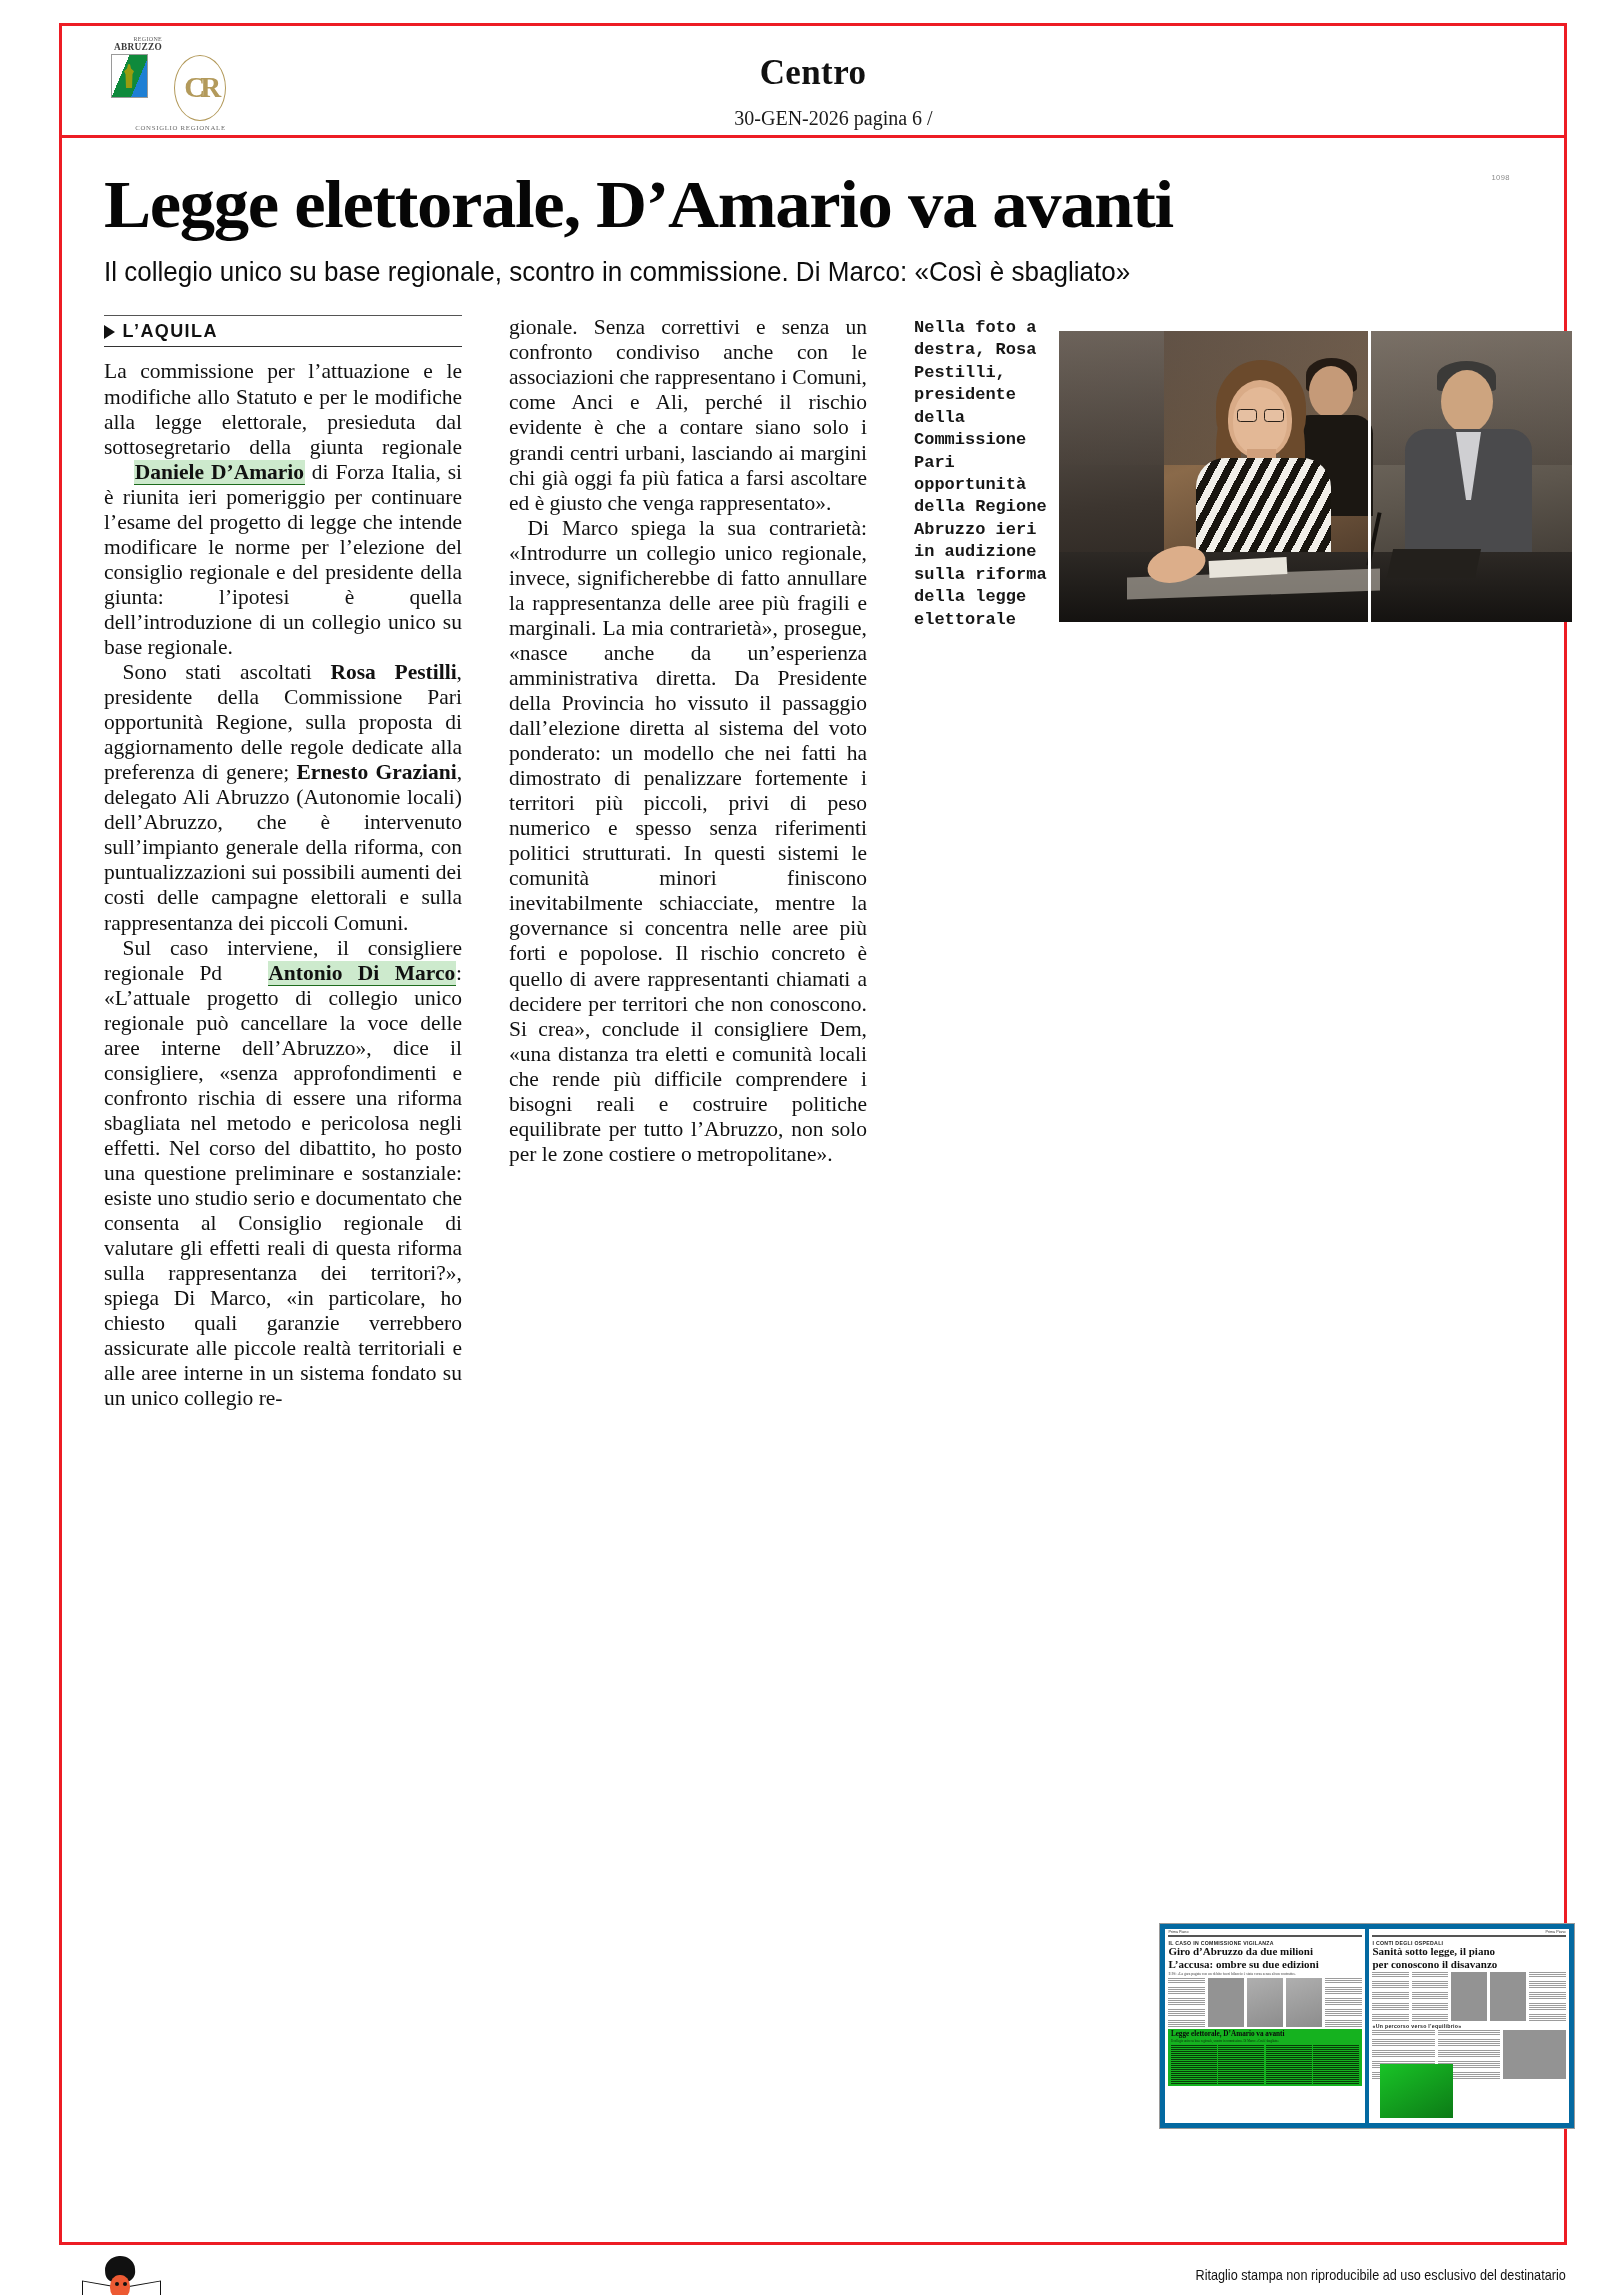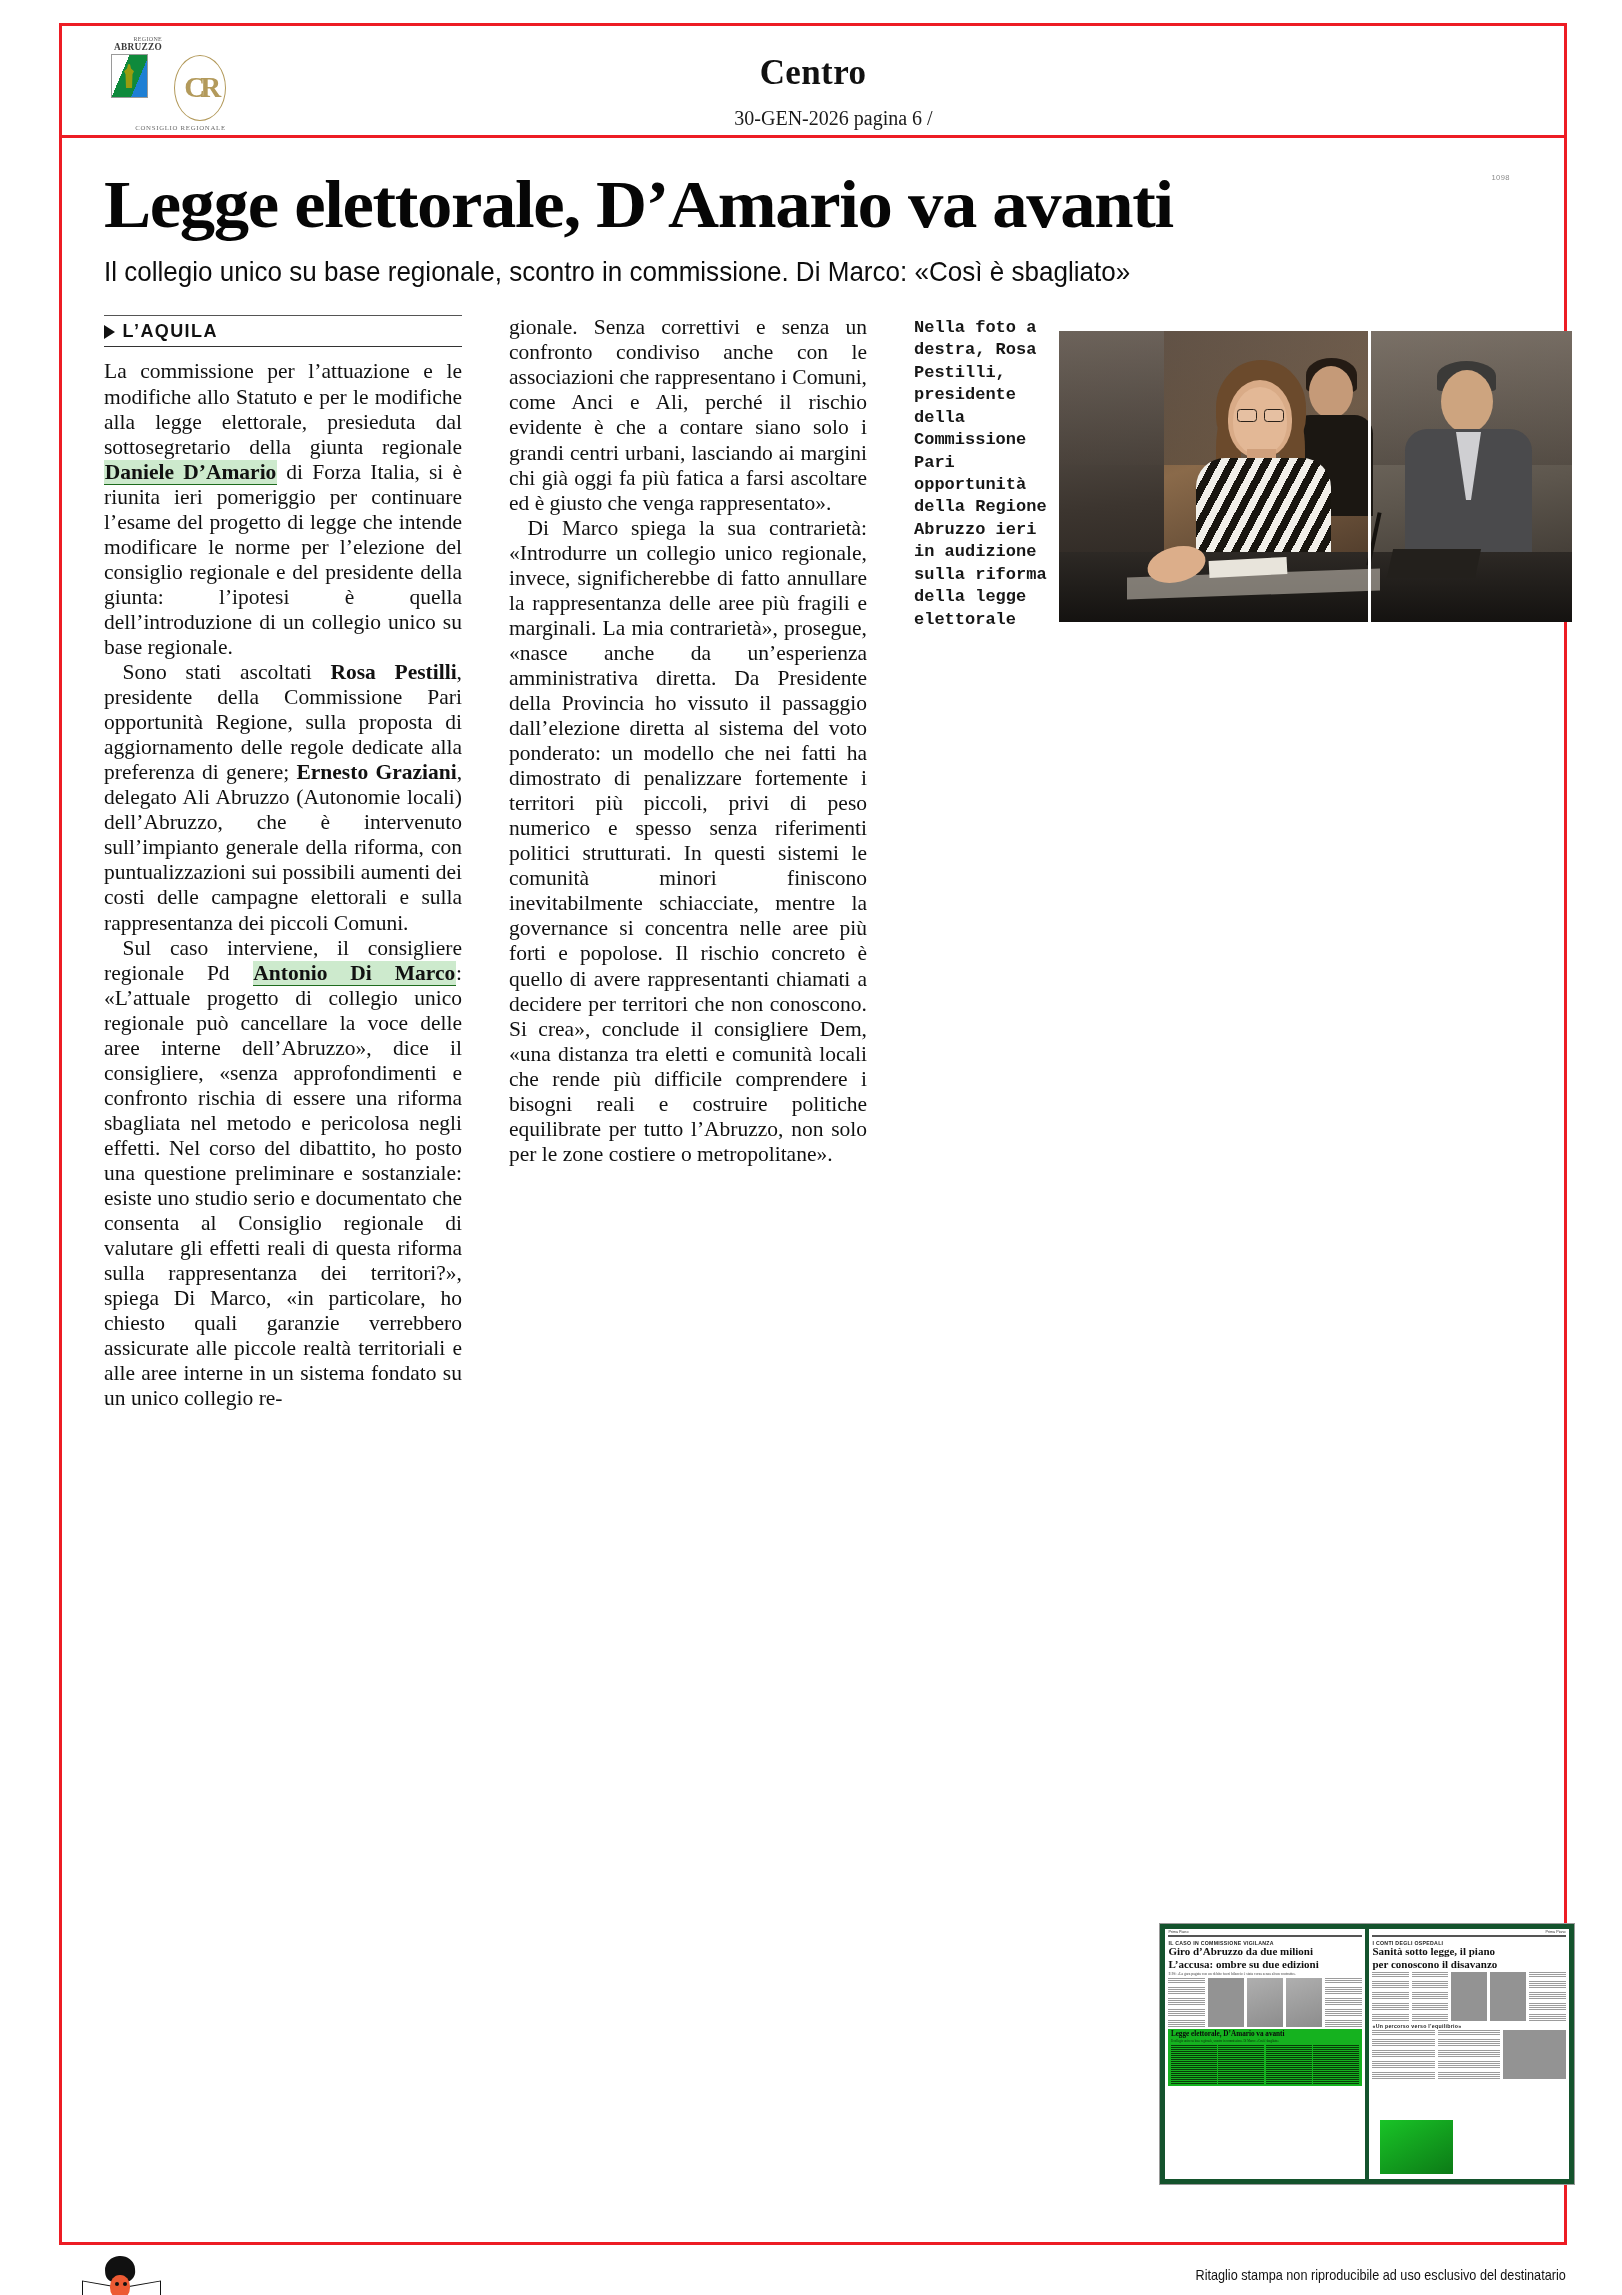--- a/index.html
+++ b/index.html
@@ -145,20 +145,21 @@
     -webkit-hyphens:auto;
   }
   .body-text p { margin:0; text-indent:18.6px; }
   .body-text p.first { text-indent:0; }
   .body-text b { font-weight:bold; }
   .hl {
     background:#cdeacd;
     font-weight:bold;
     border-bottom:1.7px solid #1d6b1d;
     padding:0 0.8px;
+    margin-left:30px;
   }
 
   
   #caption {
     font-family:Liberation Mono, monospace;
     font-weight:bold;
     font-size:17px;
     line-height:1.32;
     color:#161616;
     padding-top:1.7px;
@@ -226,22 +227,22 @@
   .ph-laptop { position:absolute; left:331px; bottom:44px; width:88px; height:29px;
     background:#23201c; transform:skewX(-12deg); }
   .ph-paper { position:absolute; left:150px; bottom:46px; width:78px; height:17px;
     background:#e8e4db; transform:rotate(-3deg); }
   .ph-divider { position:absolute; left:309px; top:0; width:2.5px; height:100%;
     background:#ffffff; }
 
   
   #thumb {
     position:absolute; left:1097px; top:1897px;
-    width:416px; height:262px;
-    border:0.8px solid #9a9a9a; background:#14532d; overflow:hidden;
+    width:416px; height:206px;
+    border:0.8px solid #9a9a9a; background:#0369a1; overflow:hidden;
     font-family:"Liberation Serif", serif;
   }
   #thumb .tspread { position:absolute; inset:5px; display:flex; gap:4.2px; }
   #thumb .tpage { flex:1; position:relative; background:#fff; }
   #thumb .trule { height:1.7px; background:#555; margin:0 3.4px 2.5px; }
   #thumb .tkicker {
     font-family:"Liberation Sans", sans-serif;
     font-size:5.2px; font-weight:bold; letter-spacing:0.3px; color:#222; margin:1.7px 3.4px 0.8px;
   }
   #thumb .thead {

